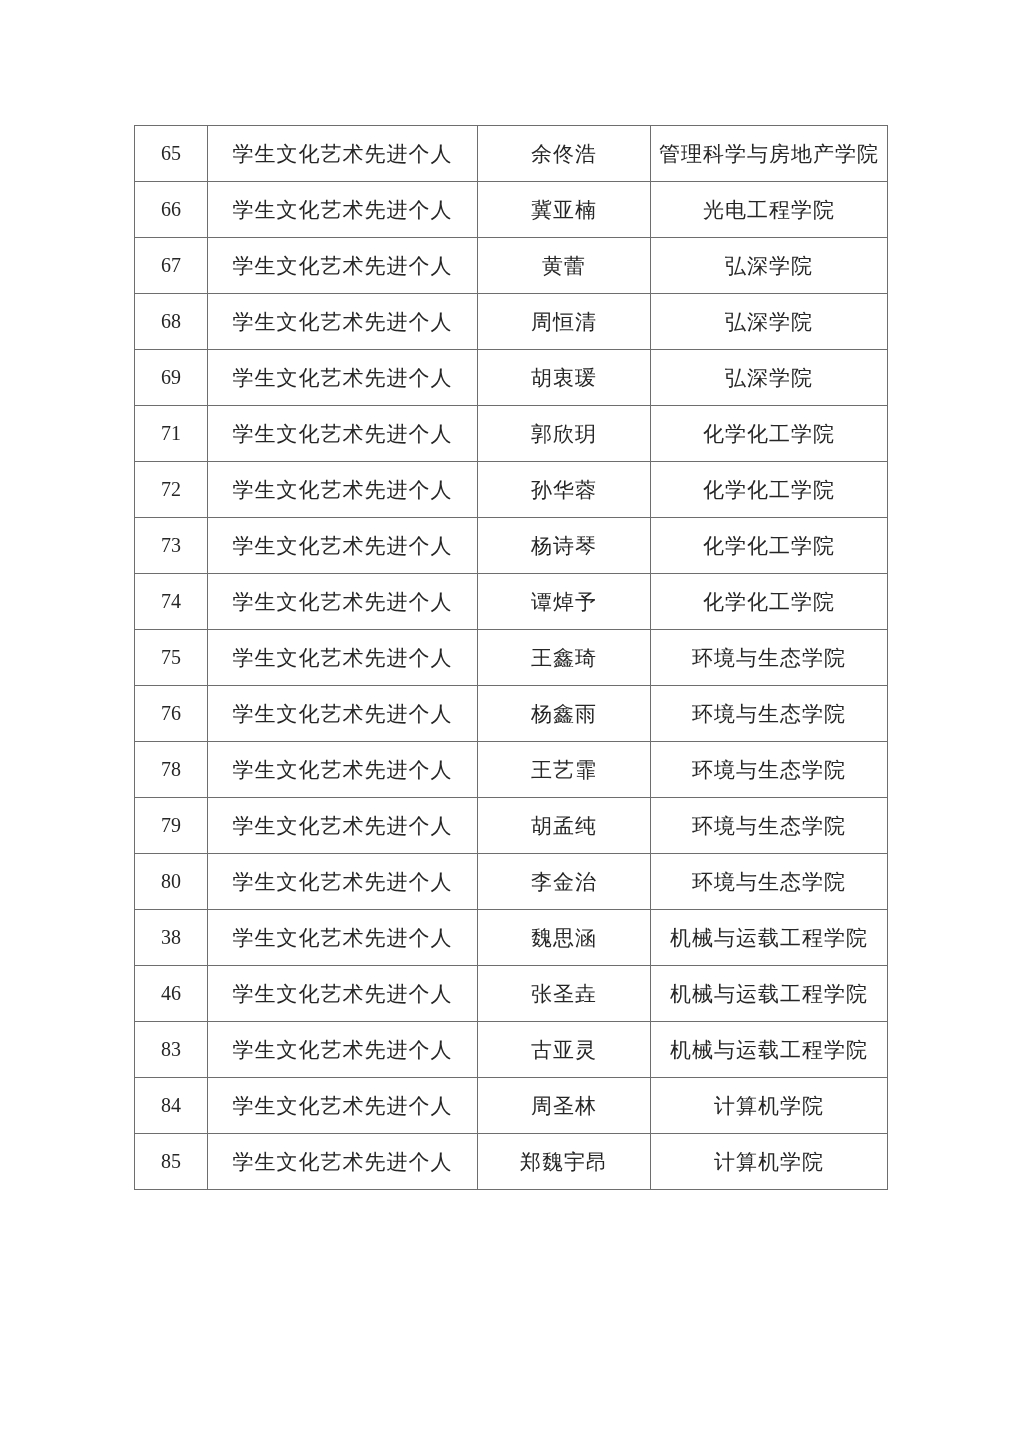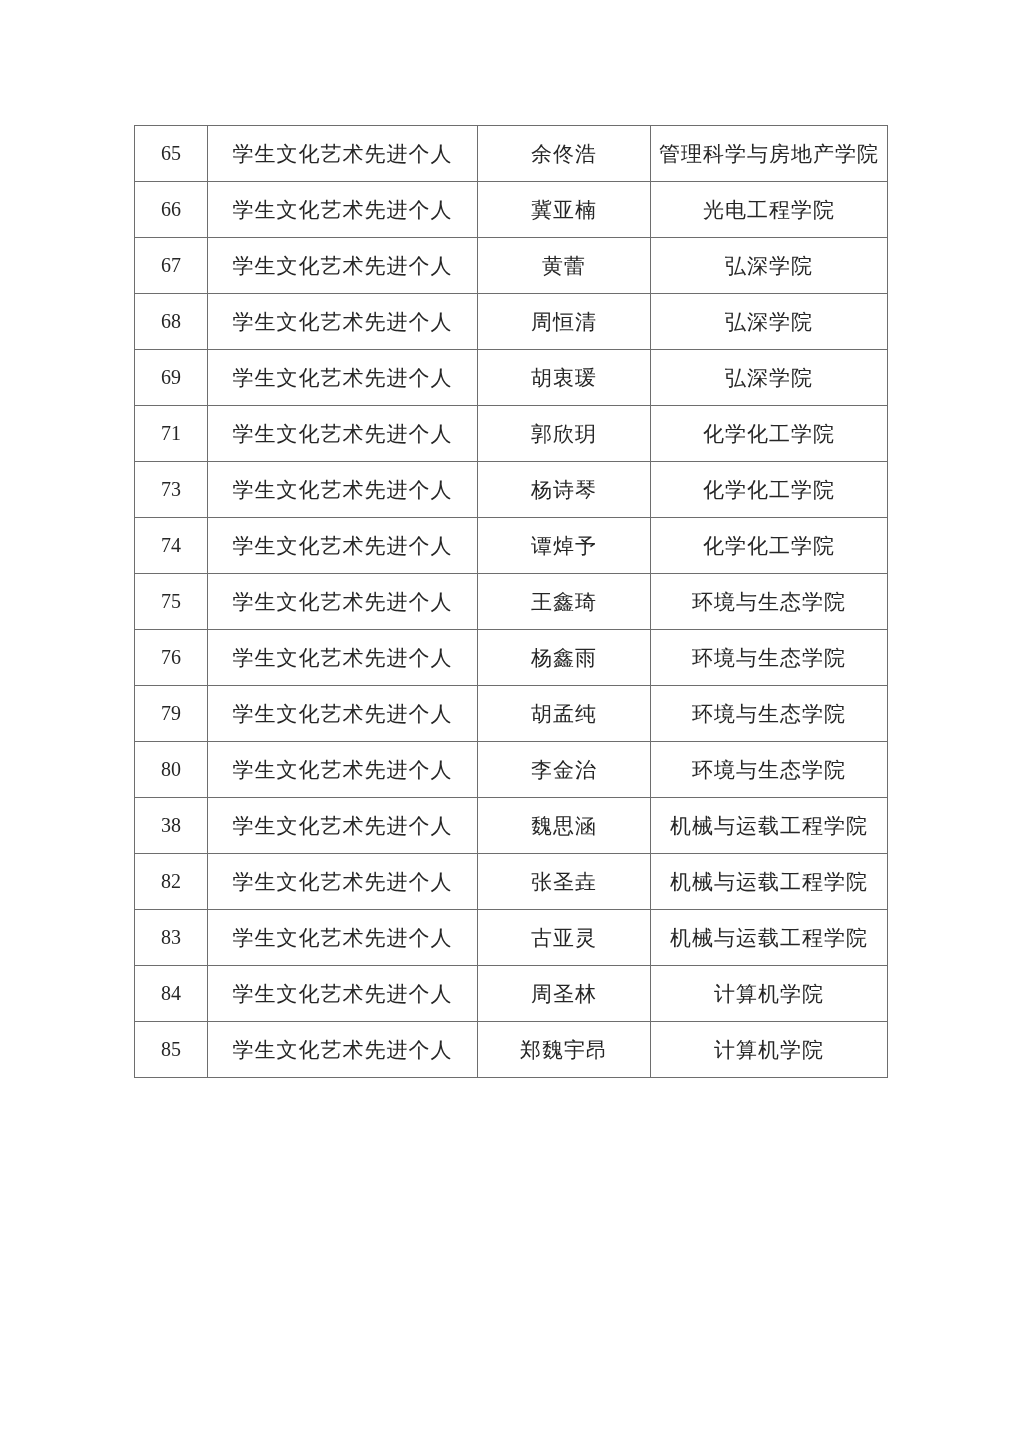--- a/index.html
+++ b/index.html
@@ -86,20 +86,26 @@
           <td class="name-cell">胡衷瑗</td>
           <td class="college-cell">弘深学院</td>
         </tr>
         <tr>
           <td class="rank-cell">71</td>
           <td class="award-cell">学生文化艺术先进个人</td>
           <td class="name-cell">郭欣玥</td>
           <td class="college-cell">化学化工学院</td>
         </tr>
         <tr>
+          <td class="rank-cell">72</td>
+          <td class="award-cell">学生文化艺术先进个人</td>
+          <td class="name-cell">孙华蓉</td>
+          <td class="college-cell">化学化工学院</td>
+        </tr>
+        <tr>
           <td class="rank-cell">73</td>
           <td class="award-cell">学生文化艺术先进个人</td>
           <td class="name-cell">杨诗琴</td>
           <td class="college-cell">化学化工学院</td>
         </tr>
         <tr>
           <td class="rank-cell">74</td>
           <td class="award-cell">学生文化艺术先进个人</td>
           <td class="name-cell">谭焯予</td>
           <td class="college-cell">化学化工学院</td>
@@ -110,39 +116,45 @@
           <td class="name-cell">王鑫琦</td>
           <td class="college-cell">环境与生态学院</td>
         </tr>
         <tr>
           <td class="rank-cell">76</td>
           <td class="award-cell">学生文化艺术先进个人</td>
           <td class="name-cell">杨鑫雨</td>
           <td class="college-cell">环境与生态学院</td>
         </tr>
         <tr>
+          <td class="rank-cell">78</td>
+          <td class="award-cell">学生文化艺术先进个人</td>
+          <td class="name-cell">王艺霏</td>
+          <td class="college-cell">环境与生态学院</td>
+        </tr>
+        <tr>
           <td class="rank-cell">79</td>
           <td class="award-cell">学生文化艺术先进个人</td>
           <td class="name-cell">胡孟纯</td>
           <td class="college-cell">环境与生态学院</td>
         </tr>
         <tr>
           <td class="rank-cell">80</td>
           <td class="award-cell">学生文化艺术先进个人</td>
           <td class="name-cell">李金治</td>
           <td class="college-cell">环境与生态学院</td>
         </tr>
         <tr>
           <td class="rank-cell">38</td>
           <td class="award-cell">学生文化艺术先进个人</td>
           <td class="name-cell">魏思涵</td>
           <td class="college-cell">机械与运载工程学院</td>
         </tr>
         <tr>
-          <td class="rank-cell">82</td>
+          <td class="rank-cell">46</td>
           <td class="award-cell">学生文化艺术先进个人</td>
           <td class="name-cell">张圣垚</td>
           <td class="college-cell">机械与运载工程学院</td>
         </tr>
         <tr>
           <td class="rank-cell">83</td>
           <td class="award-cell">学生文化艺术先进个人</td>
           <td class="name-cell">古亚灵</td>
           <td class="college-cell">机械与运载工程学院</td>
         </tr>

